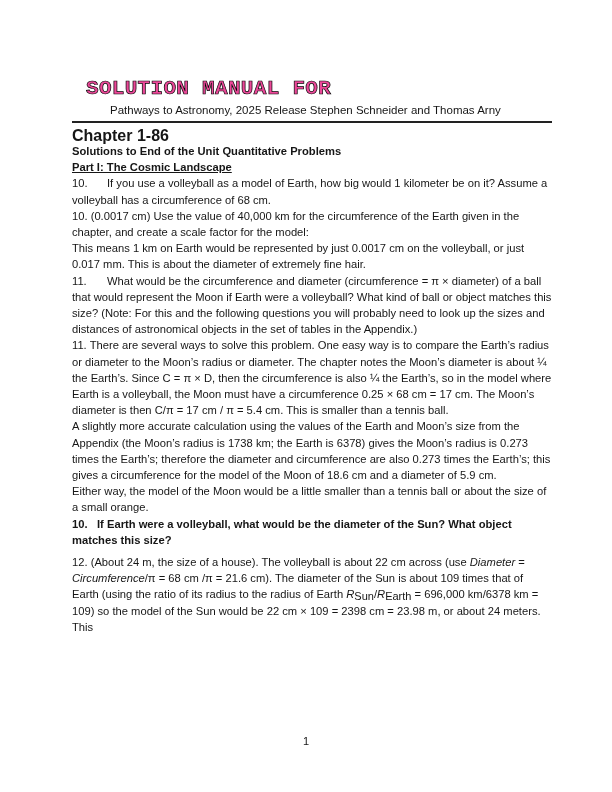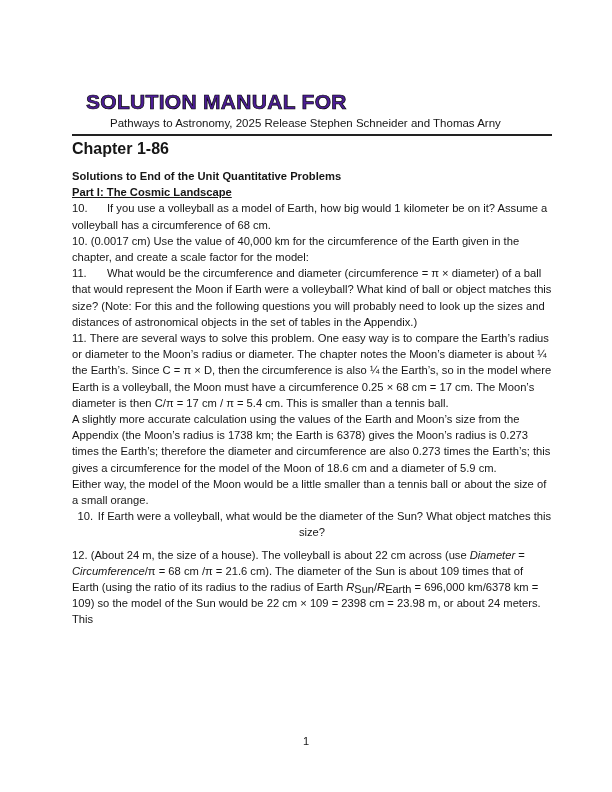--- a/index.html
+++ b/index.html
@@ -12,67 +12,66 @@
     font-family: "Liberation Sans", sans-serif;
     color: #161616;
   }
   .content {
     position: absolute;
     left: 72px;
     top: 77px;
     width: 480px;
   }
   .doc-title {
-    font-family: Liberation Sans, sans-serif;
+    font-family: Liberation Mono, monospace;
     font-weight: bold;
     font-size: 21px;
     line-height: 23px;
     letter-spacing: 0.3px;
-    color: #4c1d95;
+    color: #ec4899;
     -webkit-text-stroke: 0.7px #000;
     padding-left: 14px;
     white-space: nowrap;
-    margin-top: 13px;
   }
   .doc-subtitle {
     font-size: 11.5px;
     line-height: 15px;
     margin-top: 3px;
     white-space: nowrap;
     margin-left: 38px;
   }
   .header-rule {
     border: none;
     border-top: 2px solid #222;
     margin: 3px 0 0 0;
   }
   .doc-chapter {
     font-weight: bold;
     font-size: 16px;
     line-height: 15px;
     margin-top: 5px;
   }
   .body-text {
-    margin-top: 12px;
+    margin-top: 0;
     font-size: 11.2px;
     line-height: 16.2px;
   }
   .body-text p { margin: 0; padding: 0; }
   .h-bold { font-weight: bold; }
   .h-underline { text-decoration: underline; }
   .qnum {
     display: inline-block;
     width: 35px;
   }
   .qnum-sm {
     display: inline-block;
     width: 25px;
   }
   .nowrap { white-space: nowrap; }
-  .bold-q { font-weight: normal; text-align: center; }
+  .bold-q { font-weight: bold; }
   .a12 { margin-top: 6px !important; }
   .ital { font-style: italic; }
   sub.small-sub {
     font-size: 11px;
     vertical-align: -2px;
     line-height: 0;
   }
   .page-number {
     position: absolute;
     left: 0;
@@ -94,20 +93,21 @@
     <hr class="header-rule">
     <div class="doc-chapter">Chapter 1-86</div>
 
     <div class="body-text">
       <p class="h-bold">Solutions to End of the Unit Quantitative Problems</p>
       <p class="h-bold h-underline">Part I: The Cosmic Landscape</p>
 
       <p><span class="qnum">10.</span><span>If you use a volleyball as a model of Earth, how big would 1 kilometer be on it? Assume a volleyball has a circumference of 68 cm.</span></p>
 
       <p>10. (0.0017 cm) Use the value of 40,000 km for the circumference of the Earth given in the chapter, and create a scale factor for the model:</p>
+      <p>This means 1 km on Earth would be represented by just 0.0017 cm on the volleyball, or just 0.017 mm. This is about the diameter of extremely fine hair.</p>
 
       <p><span class="qnum">11.</span><span>What would be the circumference and diameter (circumference = π × diameter) of a ball that would represent the Moon if Earth were a volleyball? What kind of ball or object matches this size? (Note: For this and the following questions you will probably need to look up the sizes and distances of astronomical objects in the set of tables in the Appendix.)</span></p>
 
       <p>11. There are several ways to solve this problem. One easy way is to compare the Earth’s radius or diameter to the Moon’s radius or diameter. The chapter notes the Moon’s diameter is about ¼ the Earth’s. Since C = π × D, then the circumference is also ¼ the Earth’s, so in the model where Earth is a volleyball, the Moon must have a circumference 0.25 × 68 cm = 17 cm. The Moon’s diameter is then C/π = 17 cm / π = 5.4 cm. This is smaller than a tennis ball.</p>
       <p>A slightly more accurate calculation using the values of the Earth and Moon’s size from the Appendix (the Moon’s radius is 1738 km; the Earth is 6378) gives the Moon’s radius is 0.273 times the Earth’s; therefore the diameter and circumference are also 0.273 times the Earth’s; this gives a circumference for the model of the Moon of 18.6 cm and a diameter of 5.9 cm.</p>
       <p>Either way, the model of the Moon would be a little smaller than a tennis ball or about the size of a small orange.</p>
 
       <p class="bold-q"><span class="qnum-sm">10.</span><span>If Earth were a volleyball, what would be the diameter of the Sun? What object matches this size?</span></p>
 
       <p class="a12"><span>12. (About 24 m, the size of a house). The volleyball is about 22 cm across (use </span><span class="ital">Diameter</span><span> = </span><span class="ital">Circumference</span><span>/π = 68 cm /π = 21.6 cm). The diameter of the Sun is about 109 times that of Earth (using the ratio of its radius to the radius of Earth </span><span class="ital">R</span><sub class="small-sub">Sun</sub><span>/</span><span class="ital">R</span><sub class="small-sub">Earth</sub><span> = 696,000 km/6378 km = 109) so the model of the Sun would be 22 cm × 109 = 2398 cm = 23.98 m, or about 24 meters. This</span></p>

